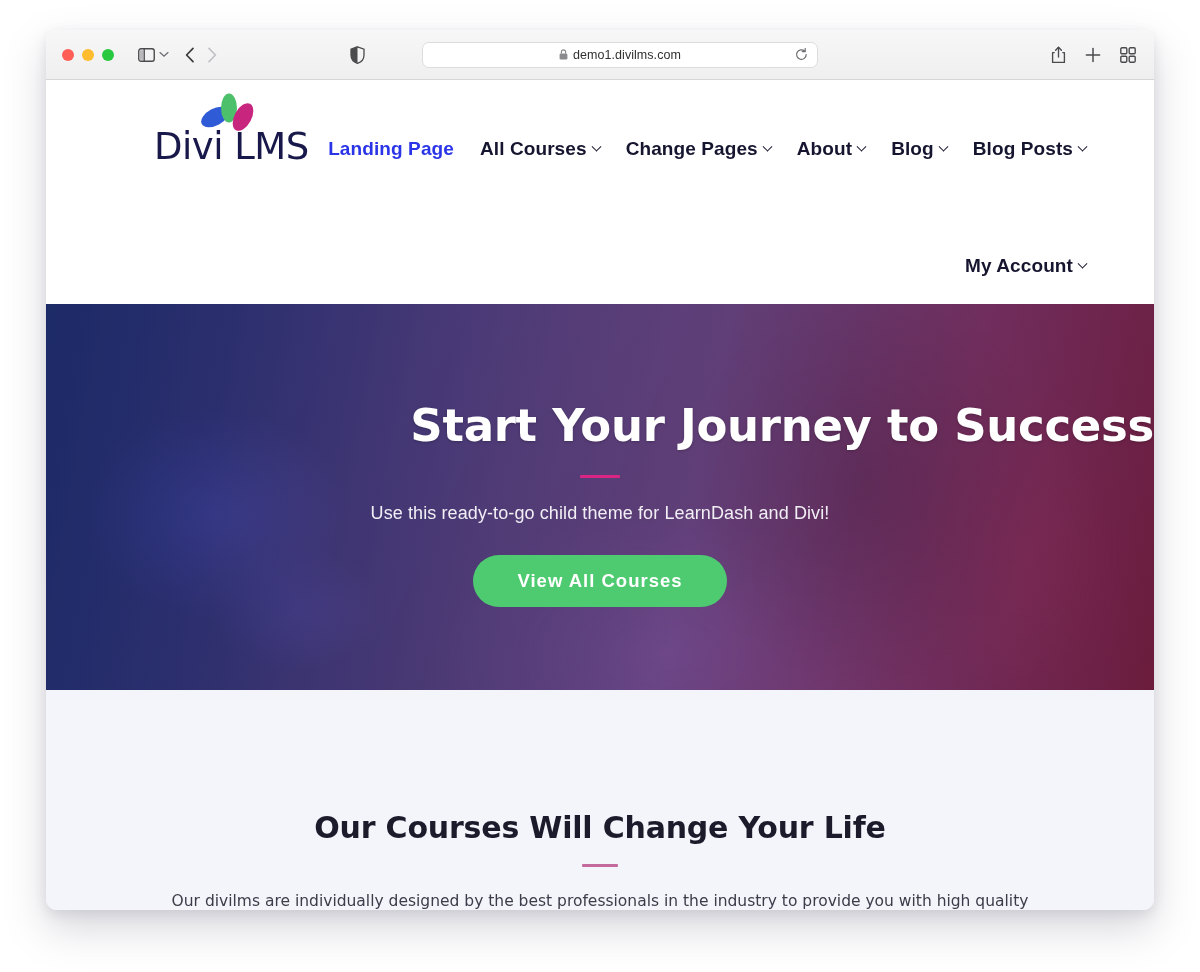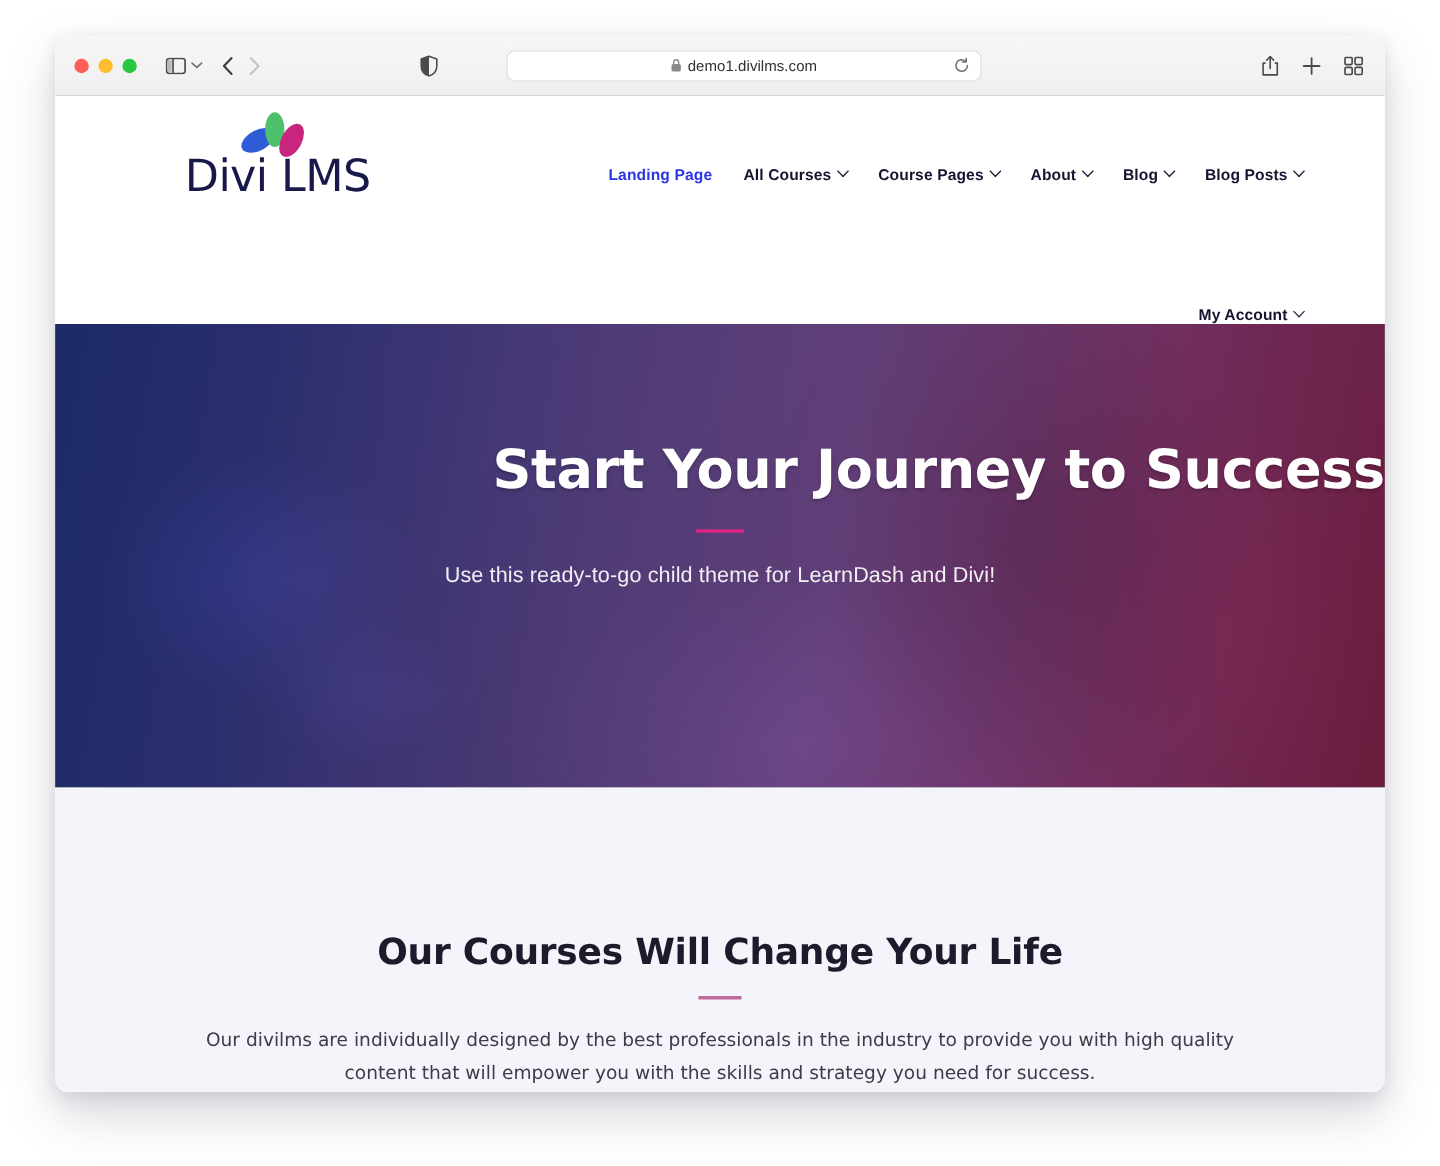--- a/index.html
+++ b/index.html
@@ -103,21 +103,21 @@
     position: absolute;
     right: 18px;
     display: flex;
     align-items: center;
     gap: 19px;
     color: #4b4b4e;
   }
 
   
   .site-header {
-    height: 190px;
+    height: 224px;
     background: #ffffff;
     position: relative;
     text-decoration: underline;
   }
 
   .logo {
     position: absolute;
     left: 108px;
     top: 48px;
     display: flex;
@@ -146,21 +146,21 @@
     right: 68px;
     top: 58px;
     display: flex;
     align-items: center;
     gap: 26px;
   }
   .nav-item {
     display: flex;
     align-items: center;
     gap: 6px;
-    font-size: 13px;
+    font-size: 19px;
     font-weight: 700;
     color: #15152f;
     letter-spacing: 0.1px;
     cursor: pointer;
     white-space: nowrap;
   }
   .nav-item.active { color: #2b35e8; }
   .chev {
     display: inline-block;
     width: 7px;
@@ -392,21 +392,21 @@
 
     <nav class="main-nav">
       <div class="nav-item active">
         <span>Landing Page</span>
       </div>
       <div class="nav-item">
         <span>All Courses</span>
         <i class="chev"></i>
       </div>
       <div class="nav-item">
-        <span>Course Pages</span>
+        <span>Change Pages</span>
         <i class="chev"></i>
       </div>
       <div class="nav-item">
         <span>About</span>
         <i class="chev"></i>
       </div>
       <div class="nav-item">
         <span>Blog</span>
         <i class="chev"></i>
       </div>
@@ -423,20 +423,21 @@
       </div>
     </div>
   </header>
 
   <section class="hero">
     <div class="hero-photo"></div>
     <div class="hero-inner">
       <h1 class="hero-title">Start Your Journey to Success</h1>
       <div class="divider-pink"></div>
       <p class="hero-sub">Use this ready-to-go child theme for LearnDash and Divi!</p>
+      <button class="cta-button">View All Courses</button>
     </div>
   </section>
 
   <section class="features">
     <h2 class="section-title">Our Courses Will Change Your Life</h2>
     <div class="divider-rose"></div>
     <p class="section-body">Our divilms are individually designed by the best professionals in the industry to provide you with high quality content that will empower you with the skills and strategy you need for success.</p>
   </section>
 
 </div>

